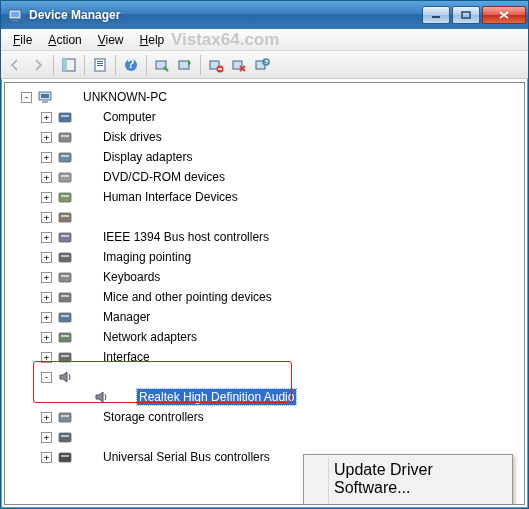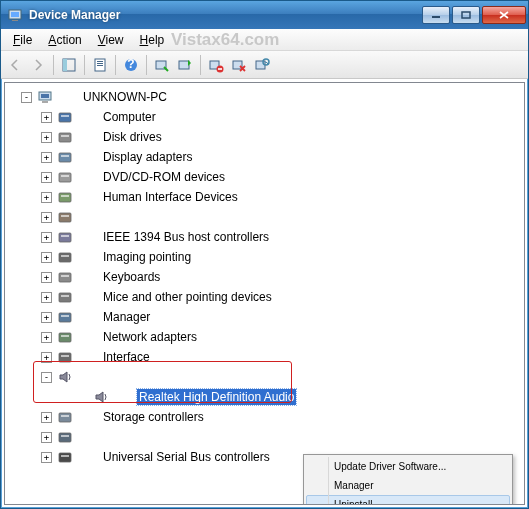--- a/index.html
+++ b/index.html
@@ -31,21 +31,21 @@
 .node { display:flex; align-items:center; height:20px; white-space:nowrap; }
 .indent { display:inline-block; }
 .exp { width:11px; height:11px; border:1px solid #919191; background:#fff; display:inline-flex; align-items:center; justify-content:center; font-size:9px; line-height:1; color:#000; margin-right:4px; cursor:default; font-family:monospace; }
 .exp.empty { border:none; background:none; }
 .nicon { width:18px; height:16px; display:inline-flex; align-items:center; justify-content:center; margin-right:3px; }
 .nlabel { padding:1px 2px;margin-left:24px; }
 .node.selected .nlabel { background:#2f6fd0; color:#fff; outline:1px dotted #8ab0e8; }
 .redbox { position:absolute; border:1.5px solid #d02020; pointer-events:none; border-radius:3px; }
 
 .ctxmenu { position:absolute; right:11px; top:371px; width:210px; background:#f2f2f2; border:1px solid #979797; box-shadow:2px 2px 4px rgba(0,0,0,.25); padding:2px; }
-.ctxmenu .mitem { padding:4px 10px 4px 28px; cursor:default; font-size:10px; }
+.ctxmenu .mitem { padding:4px 10px 4px 28px; cursor:default; font-size:16px; }
 .ctxmenu .mitem.hover { background:#d8e8f8; border:1px solid #a8c8e8; padding:3px 9px 3px 27px; border-radius:2px; }
 .ctxmenu .ledge { position:absolute; left:24px; top:2px; bottom:2px; width:1px; background:#d8d8d8; }
 
 
 .ic { width:16px; height:16px; }
 </style>
 </head>
 <body>
 
 <div class="window">

